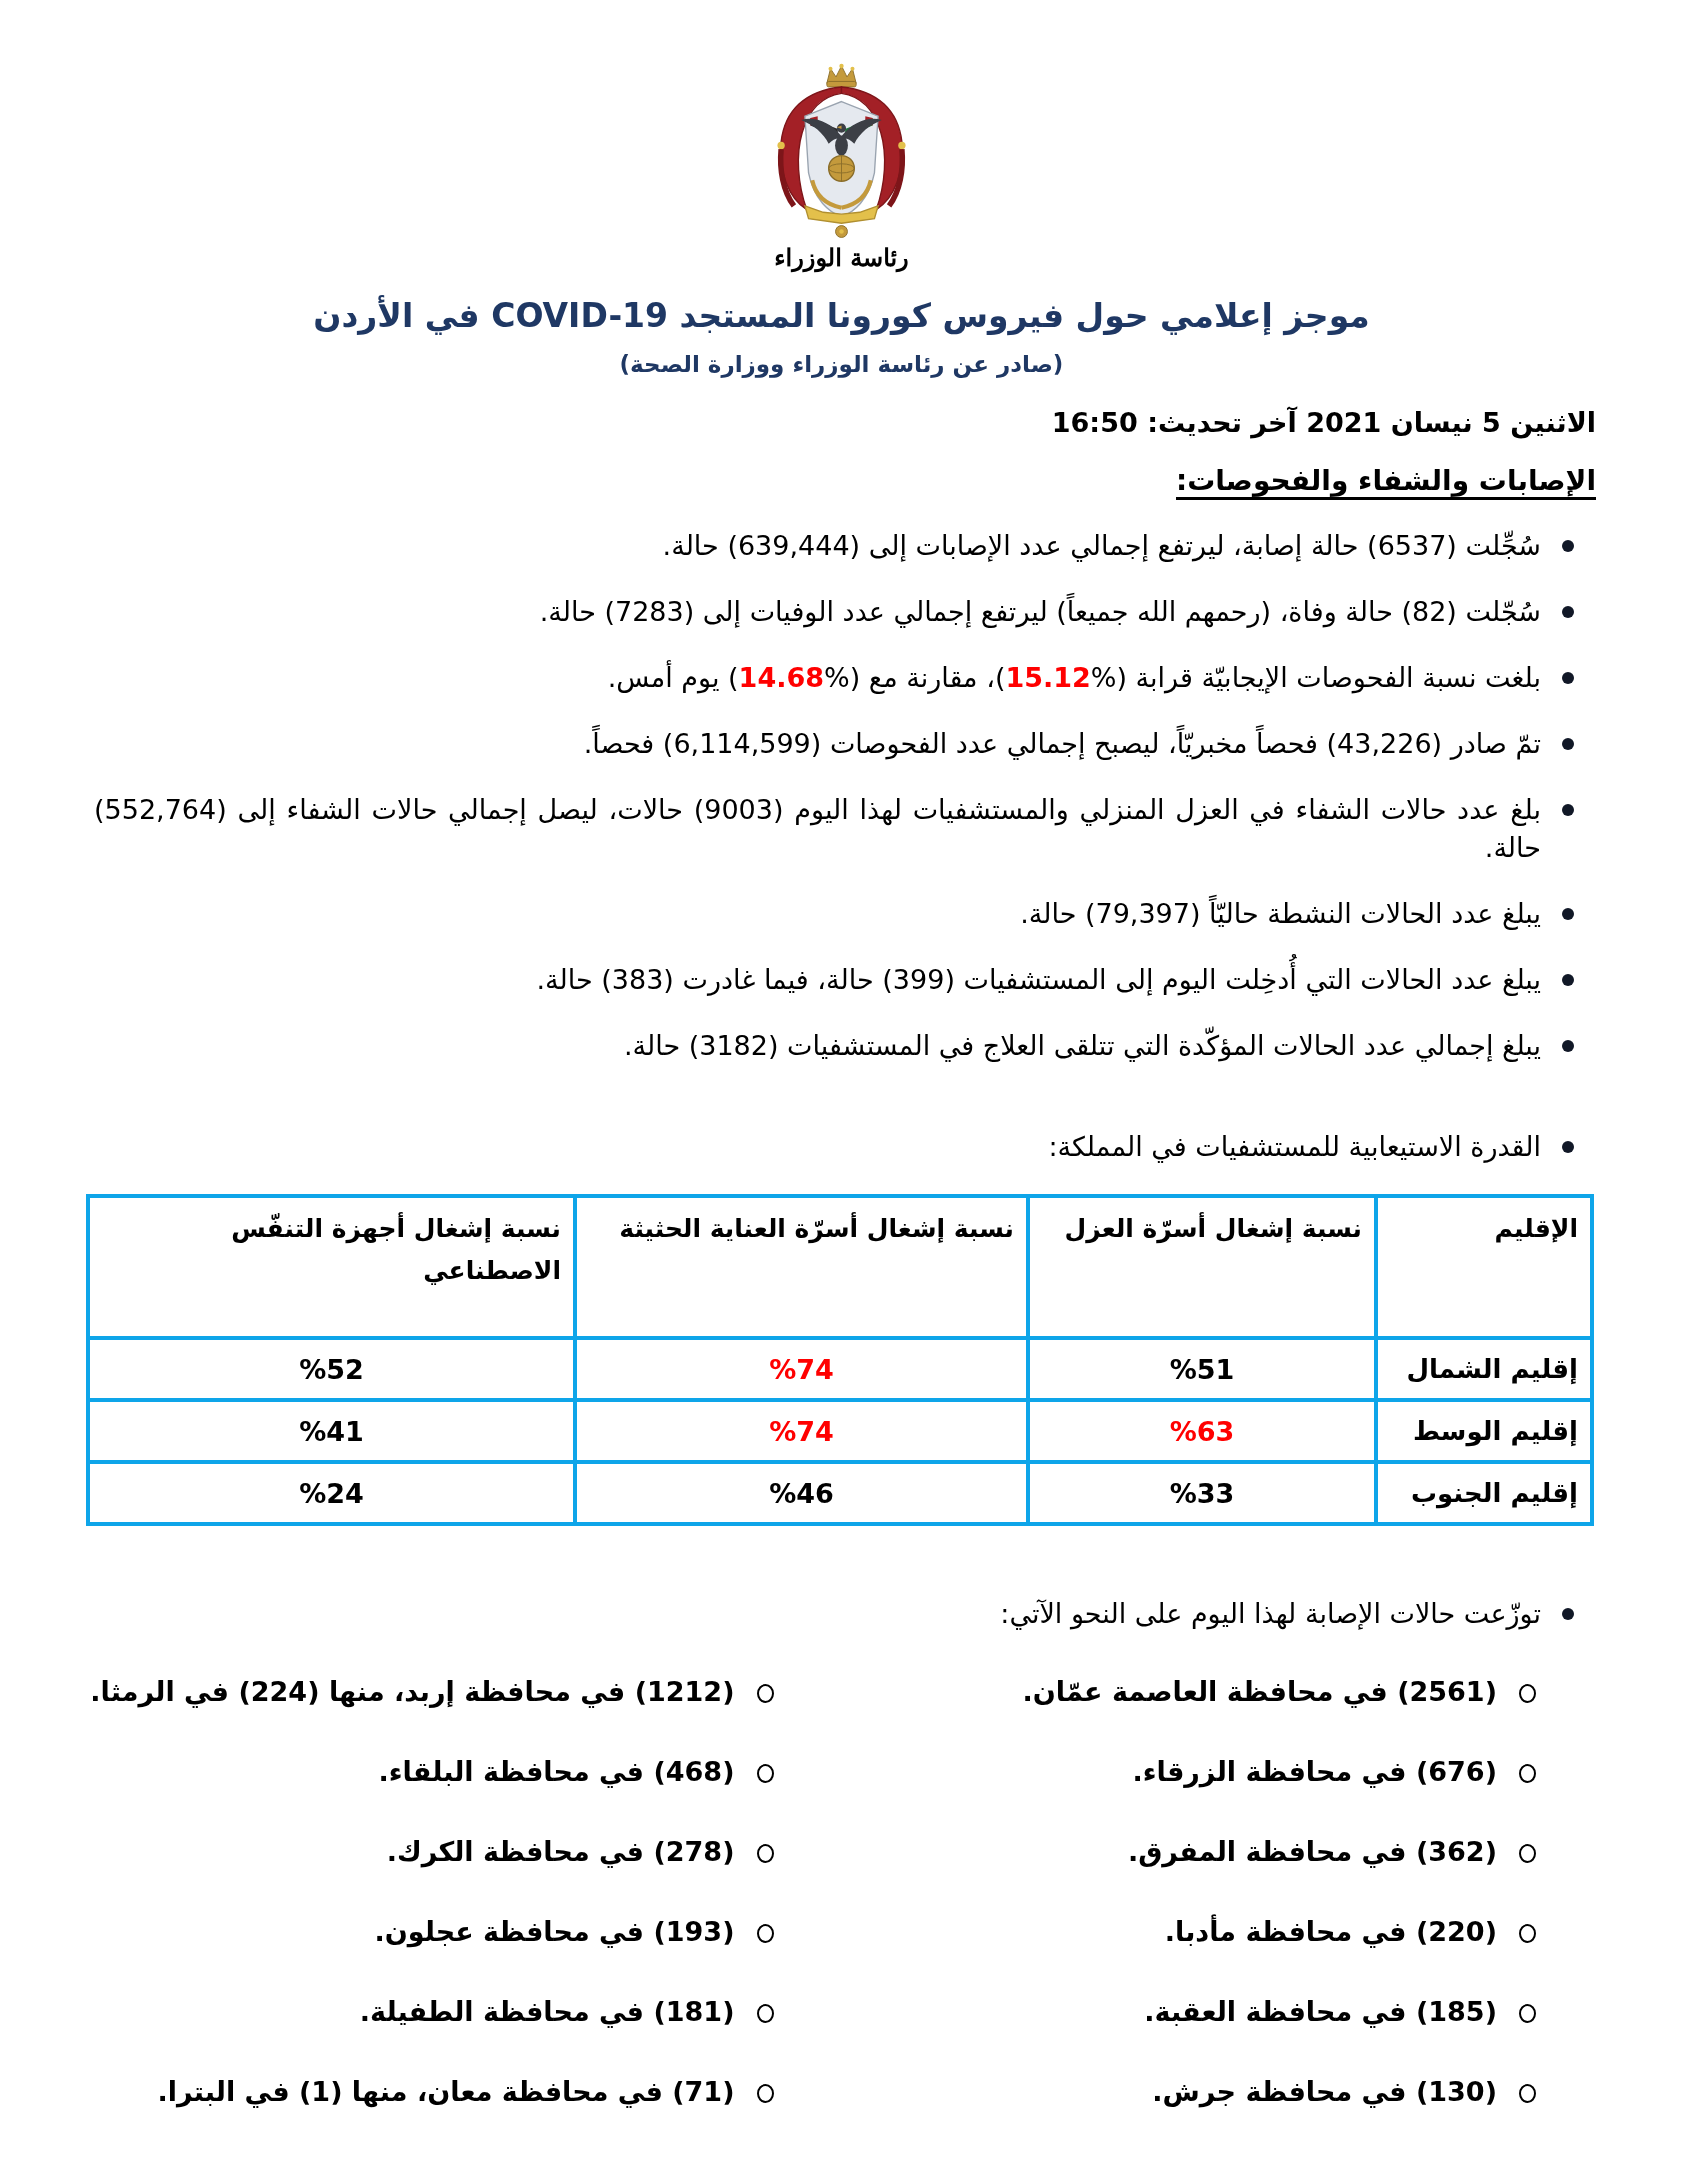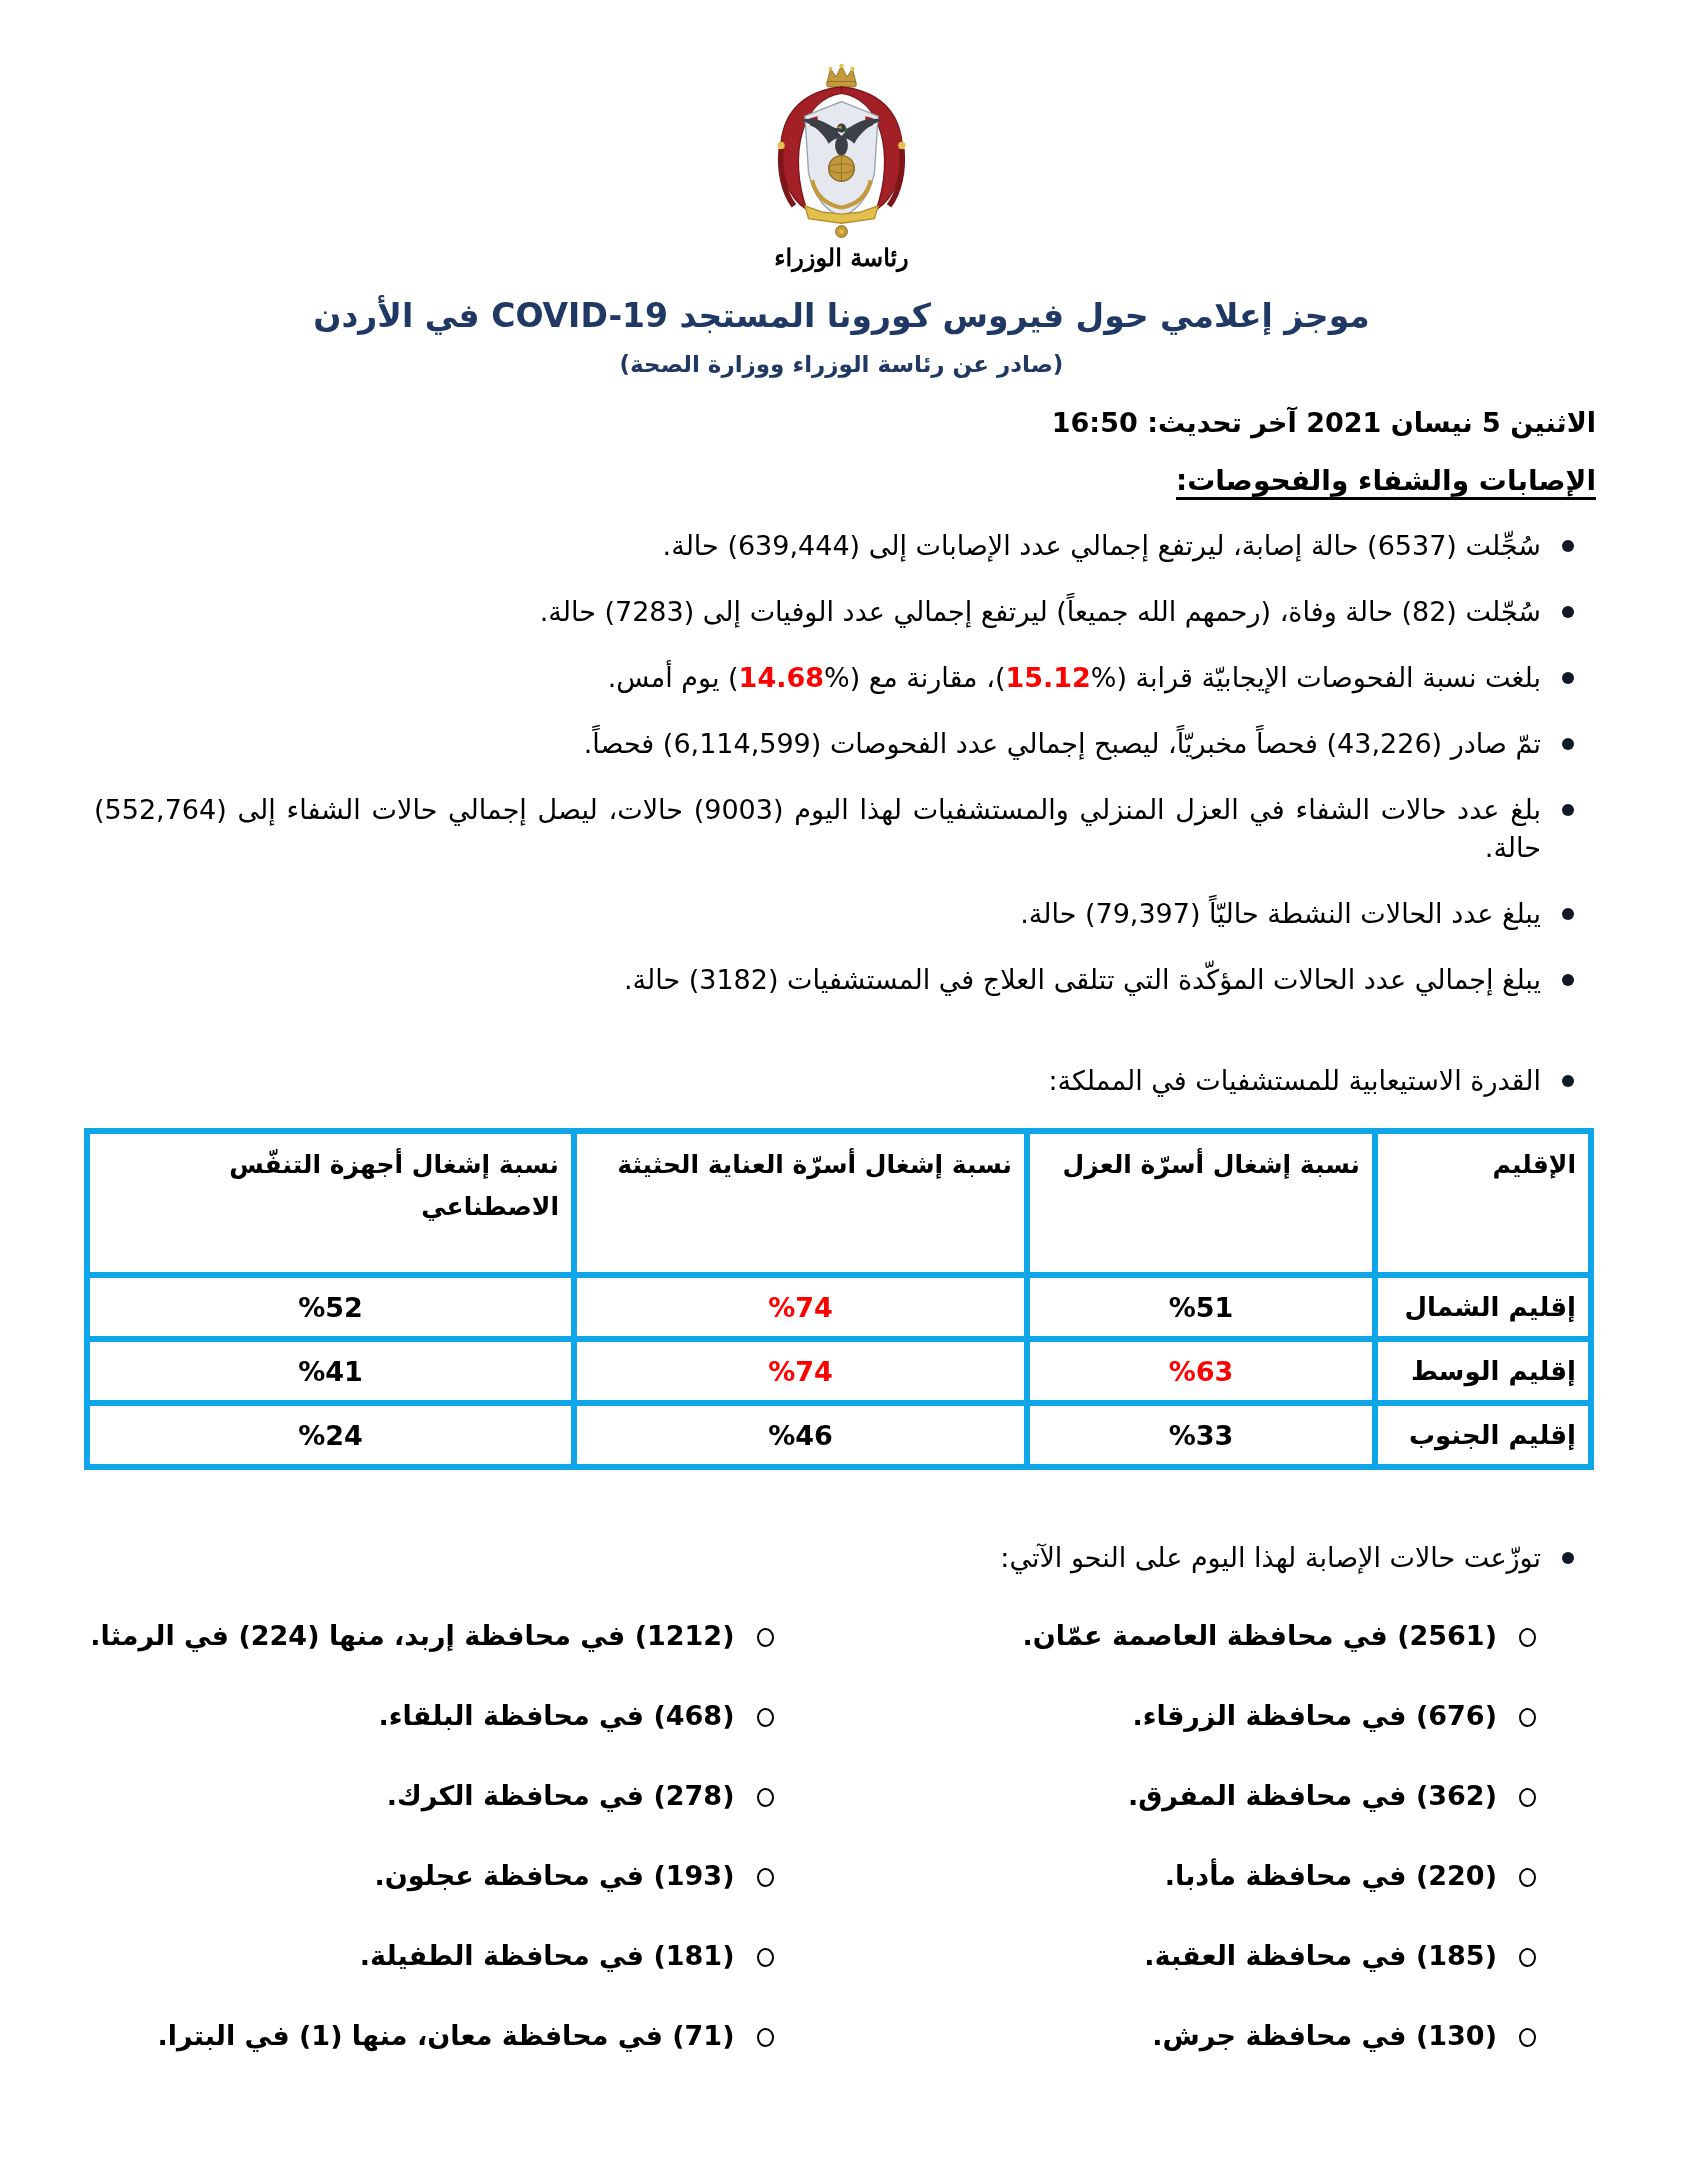--- a/index.html
+++ b/index.html
@@ -57,21 +57,21 @@
   .sg-rb{font-weight:bold;color:var(--red);}
 
   .capacity-gap{margin-top:63px !important;}
 
   
   table.cap-table{
     border-collapse:collapse;margin:24px 89px 0;width:1505px;
     direction:rtl;table-layout:fixed;
   }
   table.cap-table th,table.cap-table td{
-    border:6px solid #0ea5e9;
+    border:4px solid #0ea5e9;
     margin-left:24px;
   }
   table.cap-table th{
     font-size:25px;font-weight:bold;text-align:right;
     vertical-align:top;padding:10px 12px 44px;
     line-height:42px;white-space:pre-line;
   }
   table.cap-table td{
     font-size:27px;text-align:center;vertical-align:middle;
     height:54px;padding:2px 8px;font-weight:bold;
@@ -152,20 +152,21 @@
   <div class="date-line">الاثنين 5 نيسان 2021 آخر تحديث: 16:50</div>
   <h2 class="section-title">الإصابات والشفاء والفحوصات:</h2>
 
   <ul class="bullets" id="main-bullets">
       <li><span class="dot"></span><span class="sg-n">سُجِّلت </span><span class="sg-b">(6537) حالة إصابة</span><span class="sg-n">، ليرتفع إجمالي عدد الإصابات إلى </span><span class="sg-b">(639,444)</span><span class="sg-n"> حالة.</span></li>
       <li><span class="dot"></span><span class="sg-n">سُجّلت </span><span class="sg-b">(82) حالة وفاة</span><span class="sg-n">، (رحمهم الله جميعاً) ليرتفع إجمالي عدد الوفيات إلى </span><span class="sg-b">(7283)</span><span class="sg-n"> حالة.</span></li>
       <li><span class="dot"></span><span class="sg-n">بلغت نسبة الفحوصات الإيجابيّة قرابة </span><span class="sg-b">(%</span><span class="sg-rb">15.12</span><span class="sg-b">)</span><span class="sg-n">، مقارنة مع </span><span class="sg-b">(%</span><span class="sg-rb">14.68</span><span class="sg-b">)</span><span class="sg-n"> يوم أمس.</span></li>
       <li><span class="dot"></span><span class="sg-n">تمّ صادر </span><span class="sg-b">(43,226) فحصاً مخبريّاً</span><span class="sg-n">، ليصبح إجمالي عدد الفحوصات </span><span class="sg-b">(6,114,599)</span><span class="sg-n"> فحصاً.</span></li>
       <li><span class="dot"></span><span class="sg-n">بلغ عدد حالات الشفاء في العزل المنزلي والمستشفيات لهذا اليوم </span><span class="sg-b">(9003) حالات</span><span class="sg-n">، ليصل إجمالي حالات الشفاء إلى </span><span class="sg-b">(552,764)</span><span class="sg-b"> حالة.</span></li>
       <li><span class="dot"></span><span class="sg-n">يبلغ عدد الحالات النشطة حاليّاً </span><span class="sg-b">(79,397)</span><span class="sg-b"> حالة.</span></li>
+      <li><span class="dot"></span><span class="sg-n">يبلغ عدد الحالات التي أُدخِلت اليوم إلى المستشفيات </span><span class="sg-b">(399) حالة</span><span class="sg-n">، فيما غادرت </span><span class="sg-b">(383) حالة.</span></li>
       <li><span class="dot"></span><span class="sg-n">يبلغ إجمالي عدد الحالات المؤكّدة التي تتلقى العلاج في المستشفيات </span><span class="sg-b">(3182)</span><span class="sg-n"> حالة.</span></li>
     </ul>
 
   <ul class="bullets single" id="capacity-bullet">
       <li class="capacity-gap"><span class="dot"></span><span class="sg-n">القدرة الاستيعابية للمستشفيات في المملكة:</span></li>
     </ul>
 
   <table class="cap-table" id="cap-table">
     <colgroup>
       <col style="width:216px">

